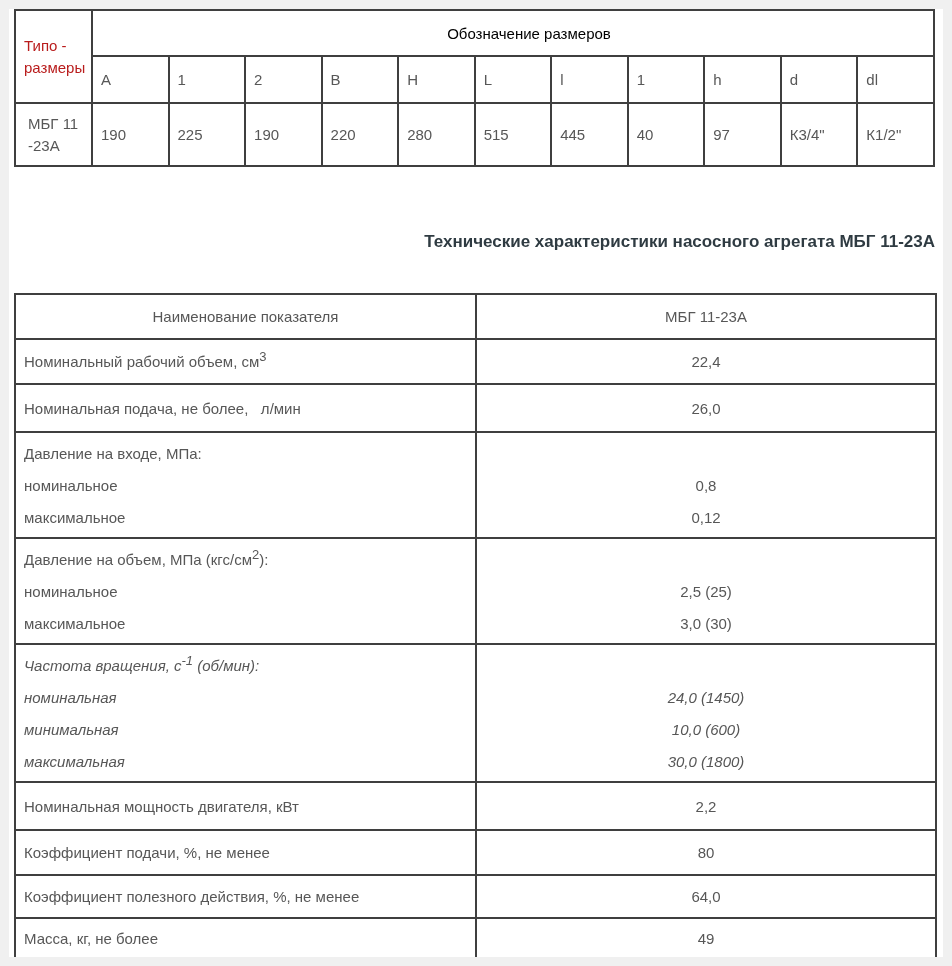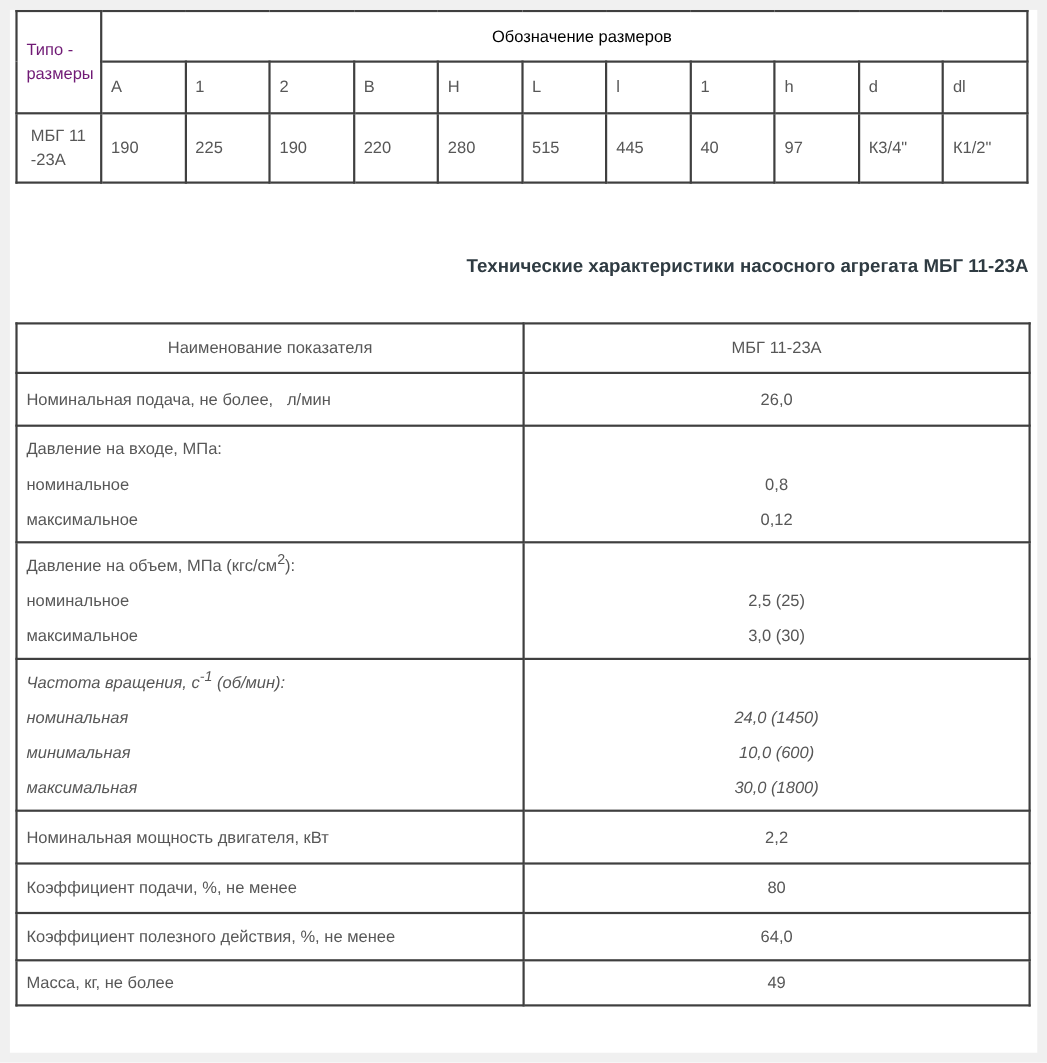--- a/index.html
+++ b/index.html
@@ -33,21 +33,21 @@
     font-size: 15px;
   }
   td {
     border: 2px solid #3f3f3f;
     padding: 0 8px;
     overflow: hidden;
   }
   
   .dims-table .corner {
     vertical-align: middle;
-    color: #701a75;
+    color: #b91c1c;
     line-height: 22px;
   }
   .dims-table .group {
     text-align: center;
     vertical-align: middle;
     height: 44px;
     color: #000000;
     padding-left: 40px;
   }
   .dims-table .colhead {
@@ -176,20 +176,24 @@
     <colgroup>
       <col style="width:461px">
       <col style="width:460px">
     </colgroup>
     <tbody>
       <tr>
         <td class="hdr">Наименование показателя</td>
         <td class="hdr">МБГ 11-23А</td>
       </tr>
 
+      <tr>
+        <td class="lbl h47"><span>Номинальный рабочий объем, см</span><span class="sup">3</span><span></span></td>
+        <td class="val h47">22,4</td>
+      </tr>
 
       <tr>
         <td class="lbl h50">Номинальная подача, не более,&nbsp;&nbsp;&nbsp;л/мин</td>
         <td class="val h50">26,0</td>
       </tr>
 
       <tr>
         <td class="lbl top r3">
           <div class="line">Давление на входе, МПа:</div>
           <div class="line">номинальное</div>

